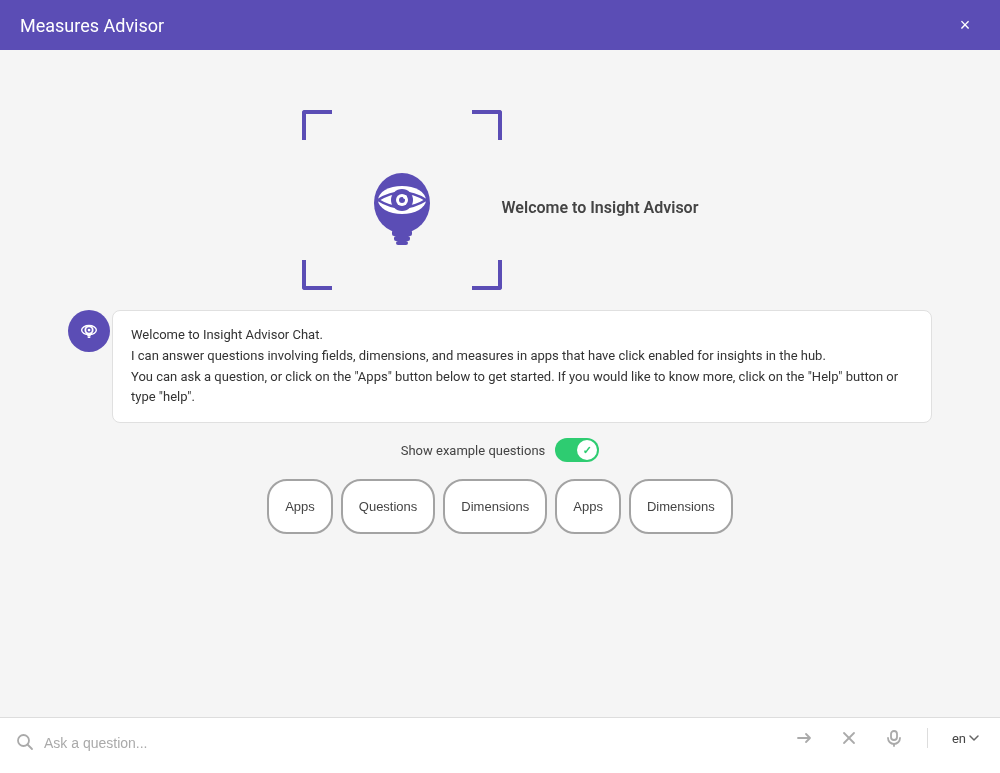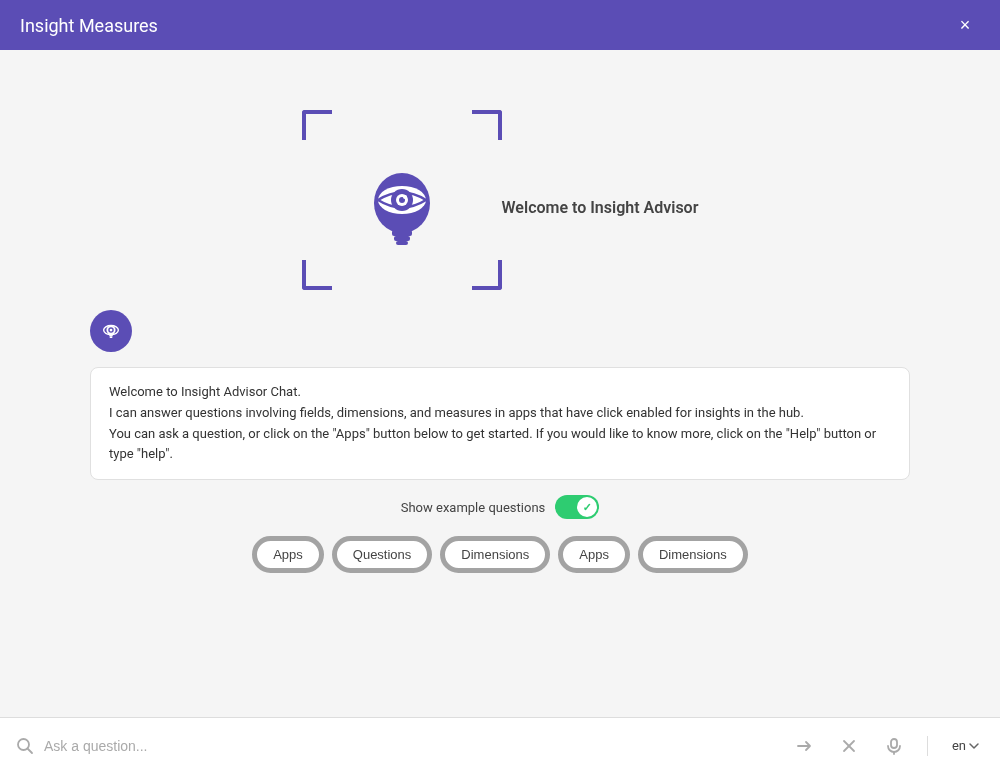--- a/index.html
+++ b/index.html
@@ -124,22 +124,21 @@
       font-weight: 600;
       color: #444;
       margin-top: 15px;
     }
 
     .chat-bubble-row {
       display: flex;
       align-items: flex-start;
       padding: 0 30px;
       margin-bottom: 15px;
-      gap: 15px;
-      flex-direction: column;
+      gap: 2px;
     }
 
     .avatar {
       width: 42px;
       height: 42px;
       border-radius: 50%;
       background: #5b4db5;
       display: flex;
       align-items: center;
       justify-content: center;
@@ -213,36 +212,36 @@
     .quick-actions {
       display: flex;
       justify-content: flex-end;
       padding: 0 30px;
       gap: 8px;
       margin-bottom: 12px;
     }
 
     .quick-btn {
       background: white;
-      border: 5px solid #a3a3a3;
+      border: 2px solid #a3a3a3;
       border-radius: 20px;
-      padding: 6px 16px;
+      padding: 18px 16px;
       font-size: 13px;
       color: #444;
       cursor: pointer;
       transition: background 0.15s;
     }
 
     
     .input-bar {
       display: flex;
-      align-items: center;
+      align-items: flex-end;
       background: white;
       border-top: 1px solid #ddd;
-      padding: 8px 16px;
+      padding: 22px 16px;
       gap: 10px;
       height: 56px;
     }
 
     .search-icon-wrap {
       color: #999;
       font-size: 16px;
       display: flex;
       align-items: center;
     }
@@ -294,21 +293,21 @@
       height: 20px;
       background: #ddd;
     }
   </style>
 </head>
 <body>
 
 <div class="app-container">
 
   <div class="header">
-    <span class="header-title">Insight Measures</span>
+    <span class="header-title">Measures Advisor</span>
     <button class="header-close">×</button>
   </div>
 
   <div class="main-content">
 
     <div class="icon-area">
       <div class="scan-frame">
         <div class="corner corner-tl"></div>
         <div class="corner corner-tr"></div>
         <div class="corner corner-bl"></div>

